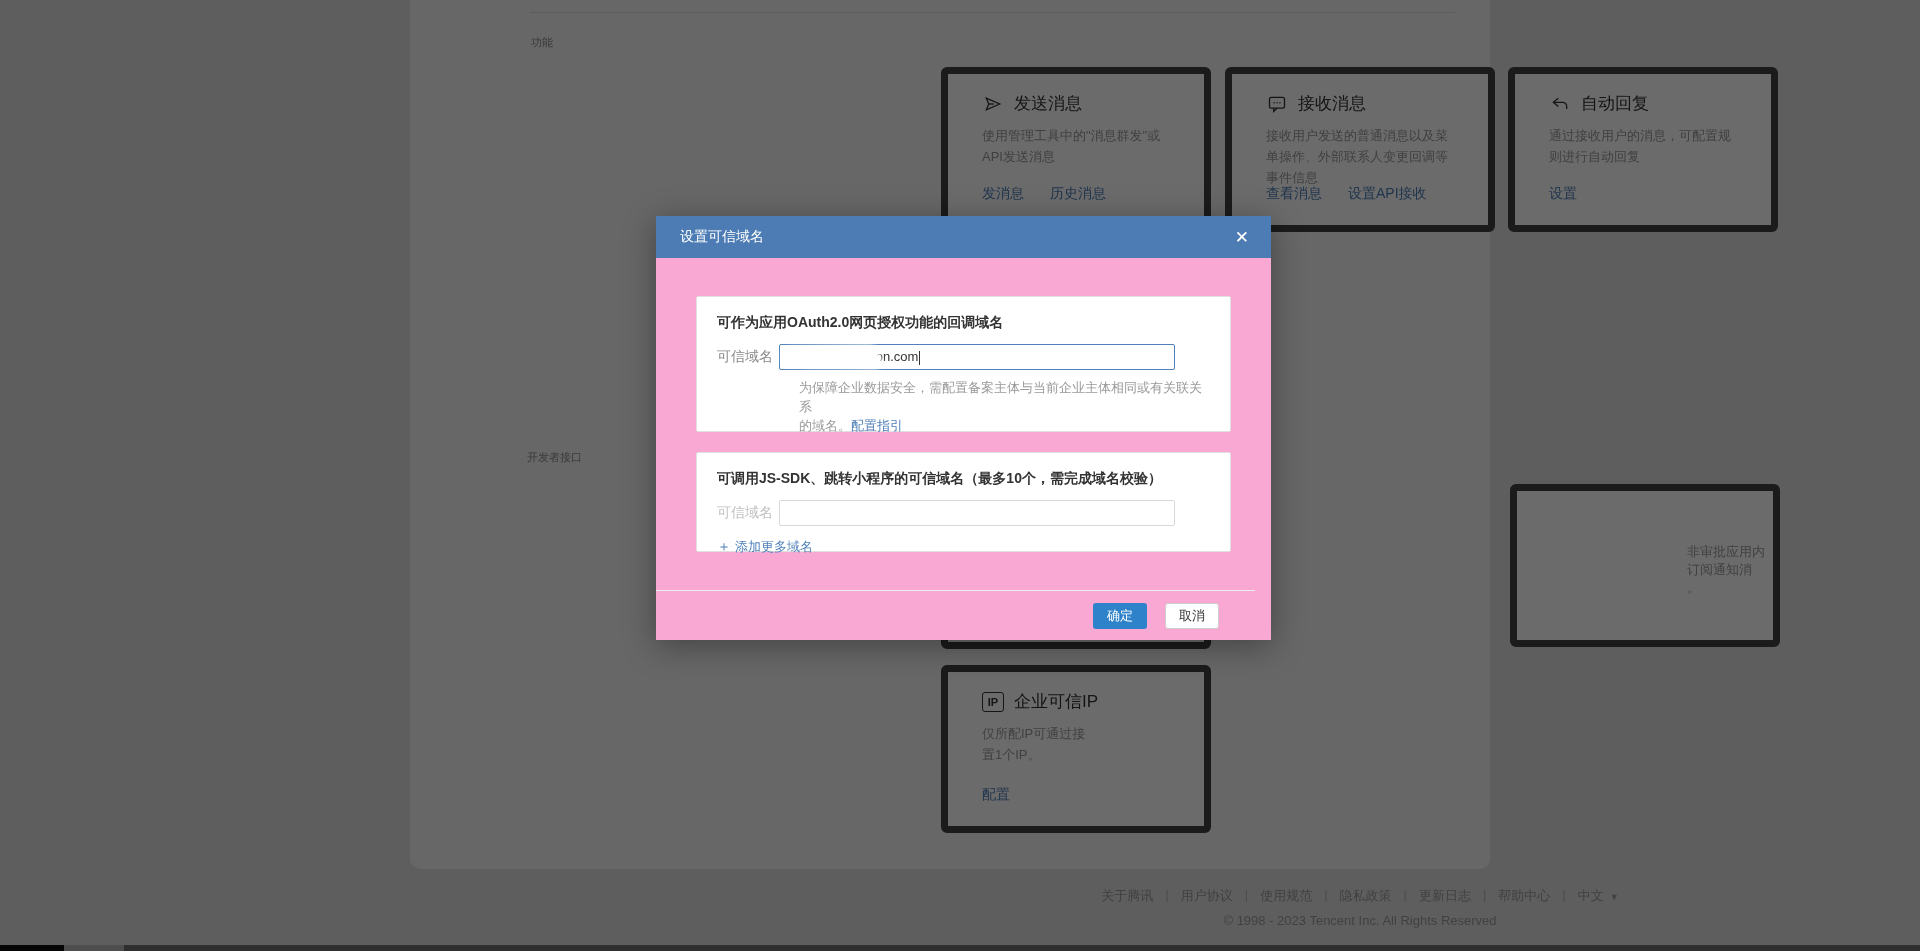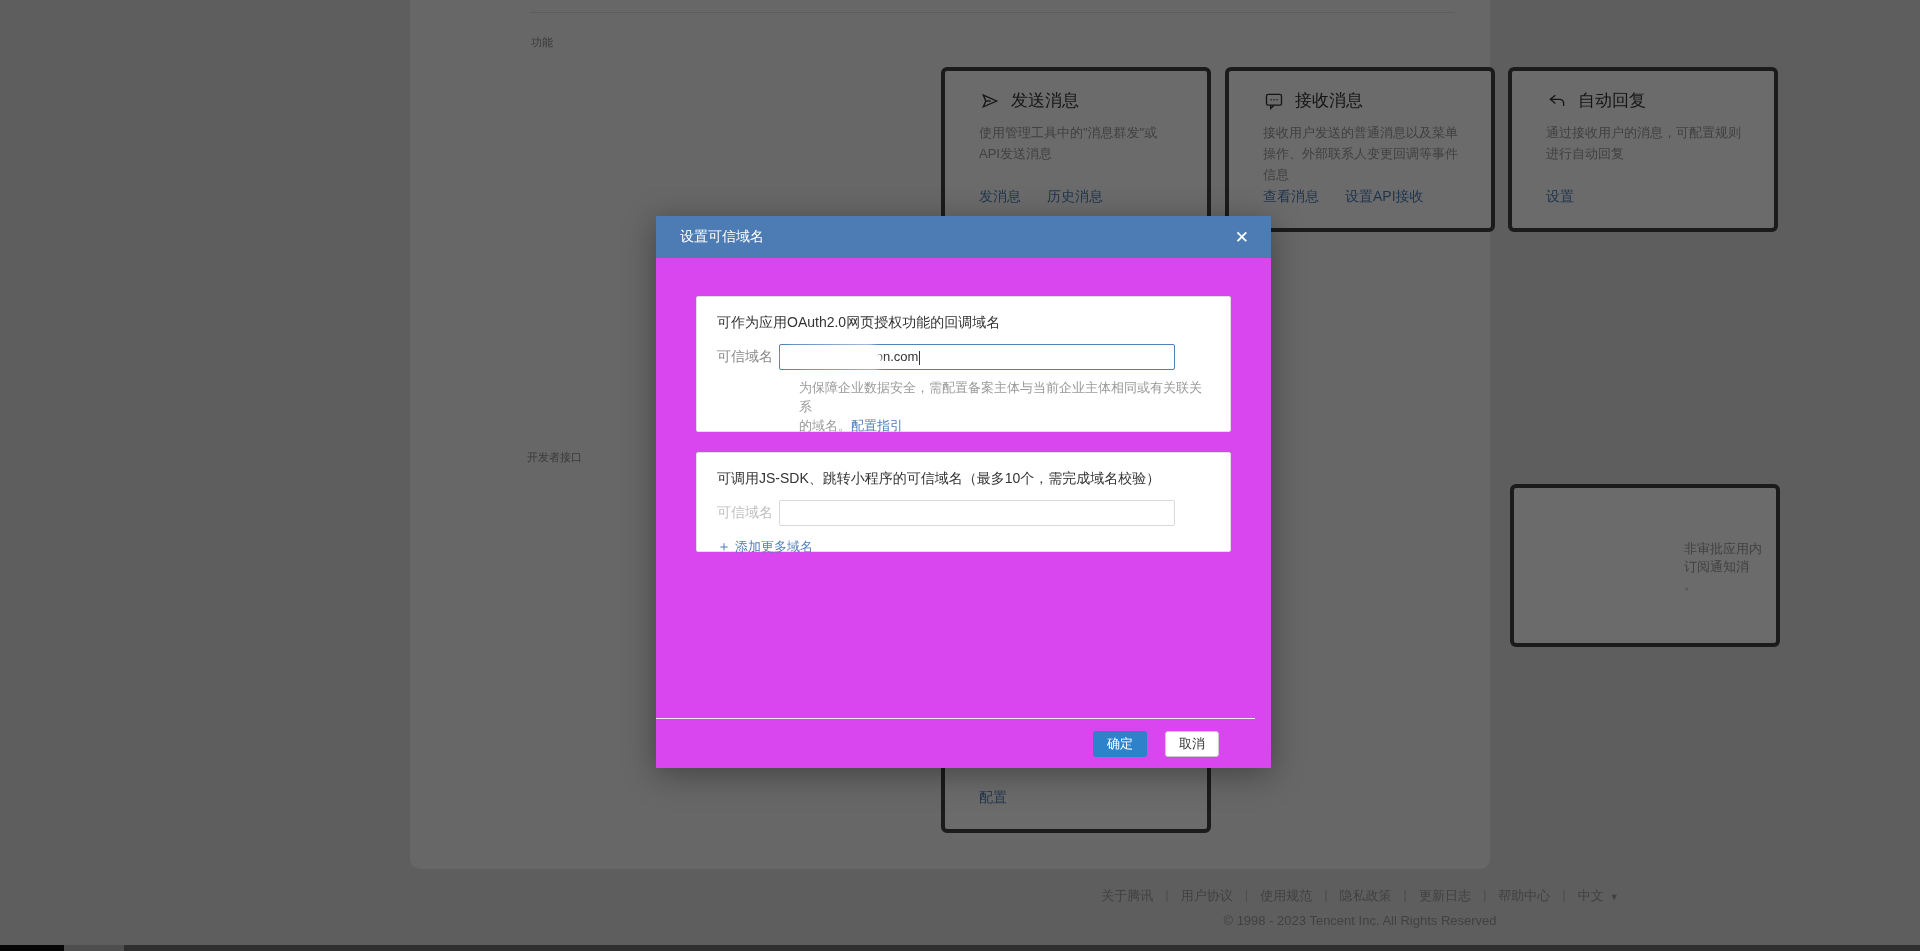--- a/index.html
+++ b/index.html
@@ -8,21 +8,21 @@
   #screen { position:absolute; inset:0; width:1920px; height:951px; }
 
   
   .content-panel { position:absolute; left:410px; top:0; width:1080px; height:869px;
                    background:#f5f5f5; border-radius:0 0 10px 10px; }
   .top-divider { position:absolute; left:120px; top:12px; width:925px; height:1px; background:#dcdcdc; }
   .section-label { position:absolute; font-size:11px; color:#8c8c8c; }
   .lbl-features { left:121px; top:35px; }
   .lbl-dev { left:117px; top:450px; }
 
-  .card { position:absolute; width:270px; background:#fff; border:4px solid #404040; border-radius:6px; }
+  .card { position:absolute; width:270px; background:#fff; border:7px solid #404040; border-radius:6px; }
   .card-head { display:flex; align-items:center; margin:18px 0 0 34px; }
   .card-icon { width:22px; height:22px; color:#333; flex:0 0 22px; display:flex; align-items:center; justify-content:center; }
   .card-icon svg { width:20px; height:20px; }
   .card-title { font-size:17px; color:#333; margin-left:10px; white-space:nowrap; }
   .card-desc { margin:10px 30px 0 34px; font-size:13px; line-height:21px; color:#999; }
   .card-links { position:absolute; left:34px; bottom:22px; display:flex; gap:26px; }
   .card-link { font-size:14px; color:var(--link,#4e7fb8); cursor:pointer; text-decoration:none; white-space:nowrap; }
   .card-status { position:absolute; left:34px; bottom:24px; font-size:14px; color:#999; display:flex; align-items:center; gap:10px; cursor:pointer; }
   .chev { color:#b0b0b0; font-size:15px; }
 
@@ -42,32 +42,32 @@
   .footer-links { display:inline-flex; gap:0; font-size:13px; color:#999; }
   .footer-links a { color:#999; text-decoration:none; cursor:pointer; }
   .footer-links .sep { margin:0 12px; color:#b5b5b5; }
   .lang-caret { font-size:9px; margin-left:6px; color:#999; }
   .copyright { margin-top:8px; font-size:13px; color:#9b9b9b; }
 
   
   .overlay { position:absolute; inset:0; background:rgba(0,0,0,0.58); z-index:40; }
 
   
-  .modal { position:absolute; left:656px; top:216px; width:615px; height:552px; background:#d946ef;
+  .modal { position:absolute; left:656px; top:216px; width:615px; height:424px; background:#f9a8d4;
            z-index:60; box-shadow:0 6px 30px rgba(0,0,0,0.35); }
   .modal-header { height:42px; background:var(--header-blue,#4d7cb5); display:flex; align-items:center; }
   .modal-title { color:#fff; font-size:14px; margin-left:24px; }
   .modal-close { margin-left:auto; margin-right:18px; color:#fff; font-size:17px; line-height:1;
                  cursor:pointer; padding:4px; }
   .modal-body { position:relative; height:432px; }
   .mbox { position:absolute; left:40px; width:535px; border:1px solid #e0e0e0; border-radius:2px; background:#fff; padding:17px 20px; }
   .mbox-1 { top:38px; height:136px; }
   .mbox-2 { top:194px; height:100px; }
   .mbox-3 { top:332px; height:62px; display:flex; align-items:center; }
-  .mbox-heading { font-size:14px; font-weight:normal; color:#333; white-space:nowrap; }
+  .mbox-heading { font-size:14px; font-weight:bold; color:#333; white-space:nowrap; }
   .field-row { display:flex; align-items:center; margin-top:12px; }
   .field-label { width:62px; font-size:14px; color:#8a8a8a; flex:0 0 62px; }
   .field-label.dim { color:#c0c0c0; }
   .dom-input { position:relative; width:396px; height:26px; border:1px solid #4f80b9; border-radius:2px; background:#fff; }
   .dom-input.empty { border-color:#d9d9d9; }
   .dom-value { position:absolute; left:74px; top:4px; font-size:13px; color:#333; white-space:nowrap; }
   .caret { display:inline-block; width:1px; height:14px; background:#333; vertical-align:middle; margin-left:1px; }
   .redact { position:absolute; background:#fff; border-radius:8px; }
   .redact.r1 { left:4px; top:3px; width:92px; height:15px; transform:rotate(-2deg); box-shadow:0 0 5px 2px #fff; }
   .redact.r2 { left:20px; top:9px; width:80px; height:12px; transform:rotate(1.5deg); box-shadow:0 0 4px 2px #fff; }

